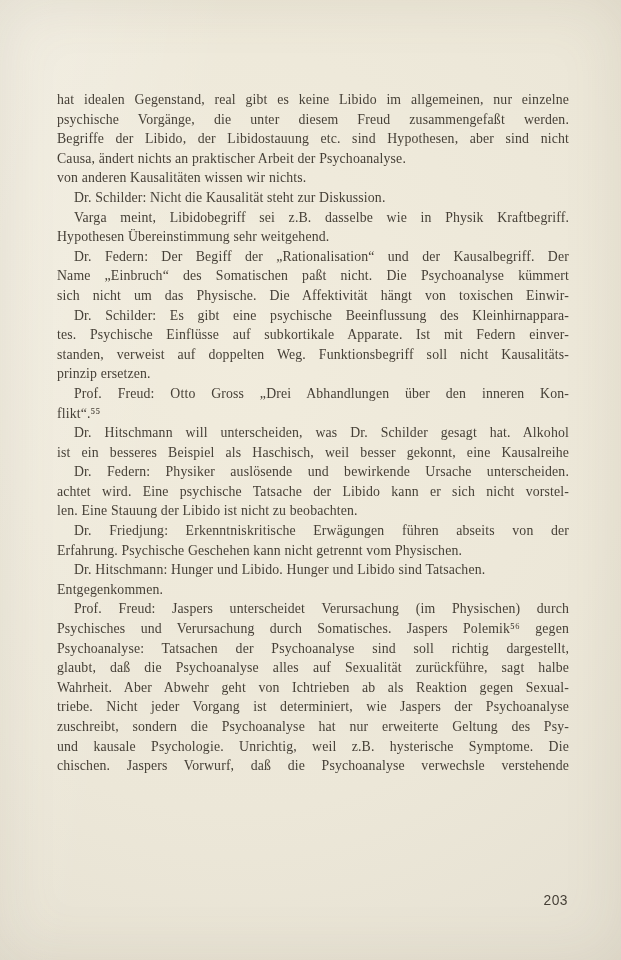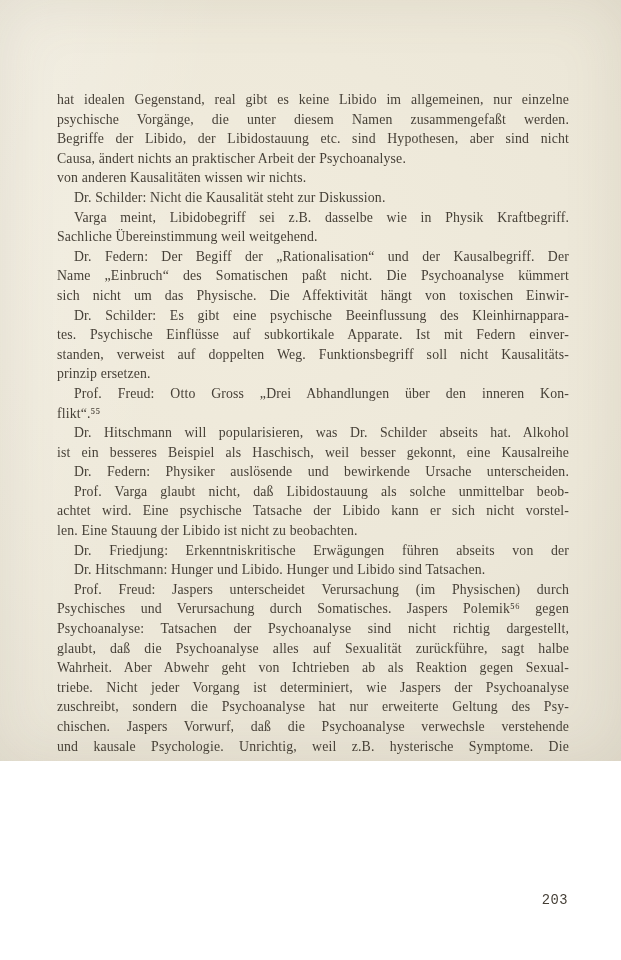--- a/index.html
+++ b/index.html
@@ -5,21 +5,21 @@
   html, body {
     margin: 0;
     padding: 0;
     width: 621px;
     height: 960px;
     overflow: hidden;
   }
   .page {
     position: relative;
     width: 621px;
-    height: 761px;
+    height: 960px;
     background:
       linear-gradient(100deg, rgba(255,255,255,0.25) 0%, rgba(255,255,255,0) 30%),
       radial-gradient(ellipse 120% 90% at 38% 35%, #f1ecdd 0%, #ece7d8 55%, #e3ded0 100%);
   }
   
   .page::after {
     content: "";
     position: absolute;
     inset: 0;
     pointer-events: none;
@@ -41,88 +41,89 @@
     text-align: justify;
     text-align-last: justify;
     white-space: normal;
   }
   .line.last { text-align-last: left; }
   .line.indent { text-indent: 17px; }
   .page-number {
     position: absolute;
     right: 53px;
     top: 893px;
-    font-family: Liberation Mono, monospace;
+    font-family: Liberation Sans, sans-serif;
     font-size: 13.8px;
     color: #453f36;
     letter-spacing: 0.5px;
   }
 </style>
 </head>
 <body>
 
 <div class="page">
   <div class="text-block">
       <div class="para">
         <div class="line">hat idealen Gegenstand, real gibt es keine Libido im allgemeinen, nur einzelne</div>
-        <div class="line">psychische Vorgänge, die unter diesem Namen zusammengefaßt werden.</div>
+        <div class="line">psychische Vorgänge, die unter diesem Freud zusammengefaßt werden.</div>
         <div class="line">Begriffe der Libido, der Libidostauung etc. sind Hypothesen, aber sind nicht</div>
         <div class="line last">Causa, ändert nichts an praktischer Arbeit der Psychoanalyse.</div>
       </div>
       <div class="para">
         <div class="line last">von anderen Kausalitäten wissen wir nichts.</div>
       </div>
       <div class="para">
         <div class="line indent last">Dr. Schilder: Nicht die Kausalität steht zur Diskussion.</div>
       </div>
       <div class="para">
         <div class="line indent">Varga meint, Libidobegriff sei z.B. dasselbe wie in Physik Kraftbegriff.</div>
-        <div class="line last">Sachliche Übereinstimmung weil weitgehend.</div>
+        <div class="line last">Hypothesen Übereinstimmung sehr weitgehend.</div>
       </div>
       <div class="para">
         <div class="line indent">Dr. Federn: Der Begiff der „Rationalisation“ und der Kausalbegriff. Der</div>
         <div class="line">Name „Einbruch“ des Somatischen paßt nicht. Die Psychoanalyse kümmert</div>
         <div class="line">sich nicht um das Physische. Die Affektivität hängt von toxischen Einwir-</div>
       </div>
       <div class="para">
         <div class="line indent">Dr. Schilder: Es gibt eine psychische Beeinflussung des Kleinhirnappara-</div>
         <div class="line">tes. Psychische Einflüsse auf subkortikale Apparate. Ist mit Federn einver-</div>
         <div class="line">standen, verweist auf doppelten Weg. Funktionsbegriff soll nicht Kausalitäts-</div>
         <div class="line last">prinzip ersetzen.</div>
       </div>
       <div class="para">
         <div class="line indent">Prof. Freud: Otto Gross „Drei Abhandlungen über den inneren Kon-</div>
         <div class="line last">flikt“.⁵⁵</div>
       </div>
       <div class="para">
-        <div class="line indent">Dr. Hitschmann will popularisieren, was Dr. Schilder abseits hat. Alkohol</div>
+        <div class="line indent">Dr. Hitschmann will unterscheiden, was Dr. Schilder gesagt hat. Alkohol</div>
         <div class="line">ist ein besseres Beispiel als Haschisch, weil besser gekonnt, eine Kausalreihe</div>
       </div>
       <div class="para">
         <div class="line indent">Dr. Federn: Physiker auslösende und bewirkende Ursache unterscheiden.</div>
       </div>
       <div class="para">
-        <div class="line indent">Prof. Varga glaubt nicht, daß Libidostauung als solche unmittelbar beob-</div>
         <div class="line">achtet wird. Eine psychische Tatsache der Libido kann er sich nicht vorstel-</div>
         <div class="line last">len. Eine Stauung der Libido ist nicht zu beobachten.</div>
       </div>
       <div class="para">
         <div class="line indent">Dr. Friedjung: Erkenntniskritische Erwägungen führen abseits von der</div>
+        <div class="line last">Erfahrung. Psychische Geschehen kann nicht getrennt vom Physischen.</div>
       </div>
       <div class="para">
         <div class="line indent last">Dr. Hitschmann: Hunger und Libido. Hunger und Libido sind Tatsachen.</div>
       </div>
       <div class="para">
+        <div class="line last">Entgegenkommen.</div>
       </div>
       <div class="para">
         <div class="line indent">Prof. Freud: Jaspers unterscheidet Verursachung (im Physischen) durch</div>
         <div class="line">Psychisches und Verursachung durch Somatisches. Jaspers Polemik⁵⁶ gegen</div>
-        <div class="line">Psychoanalyse: Tatsachen der Psychoanalyse sind nicht richtig dargestellt,</div>
+        <div class="line">Psychoanalyse: Tatsachen der Psychoanalyse sind soll richtig dargestellt,</div>
         <div class="line">glaubt, daß die Psychoanalyse alles auf Sexualität zurückführe, sagt halbe</div>
         <div class="line">Wahrheit. Aber Abwehr geht von Ichtrieben ab als Reaktion gegen Sexual-</div>
         <div class="line">triebe. Nicht jeder Vorgang ist determiniert, wie Jaspers der Psychoanalyse</div>
         <div class="line">zuschreibt, sondern die Psychoanalyse hat nur erweiterte Geltung des Psy-</div>
+        <div class="line">und kausale Psychologie. Unrichtig, weil z.B. hysterische Symptome. Die</div>
         <div class="line">chischen. Jaspers Vorwurf, daß die Psychoanalyse verwechsle verstehende</div>
-        <div class="line">und kausale Psychologie. Unrichtig, weil z.B. hysterische Symptome. Die</div>
       </div>
     </div>
   <div class="page-number">203</div>
 </div>
 
 </body></html>

